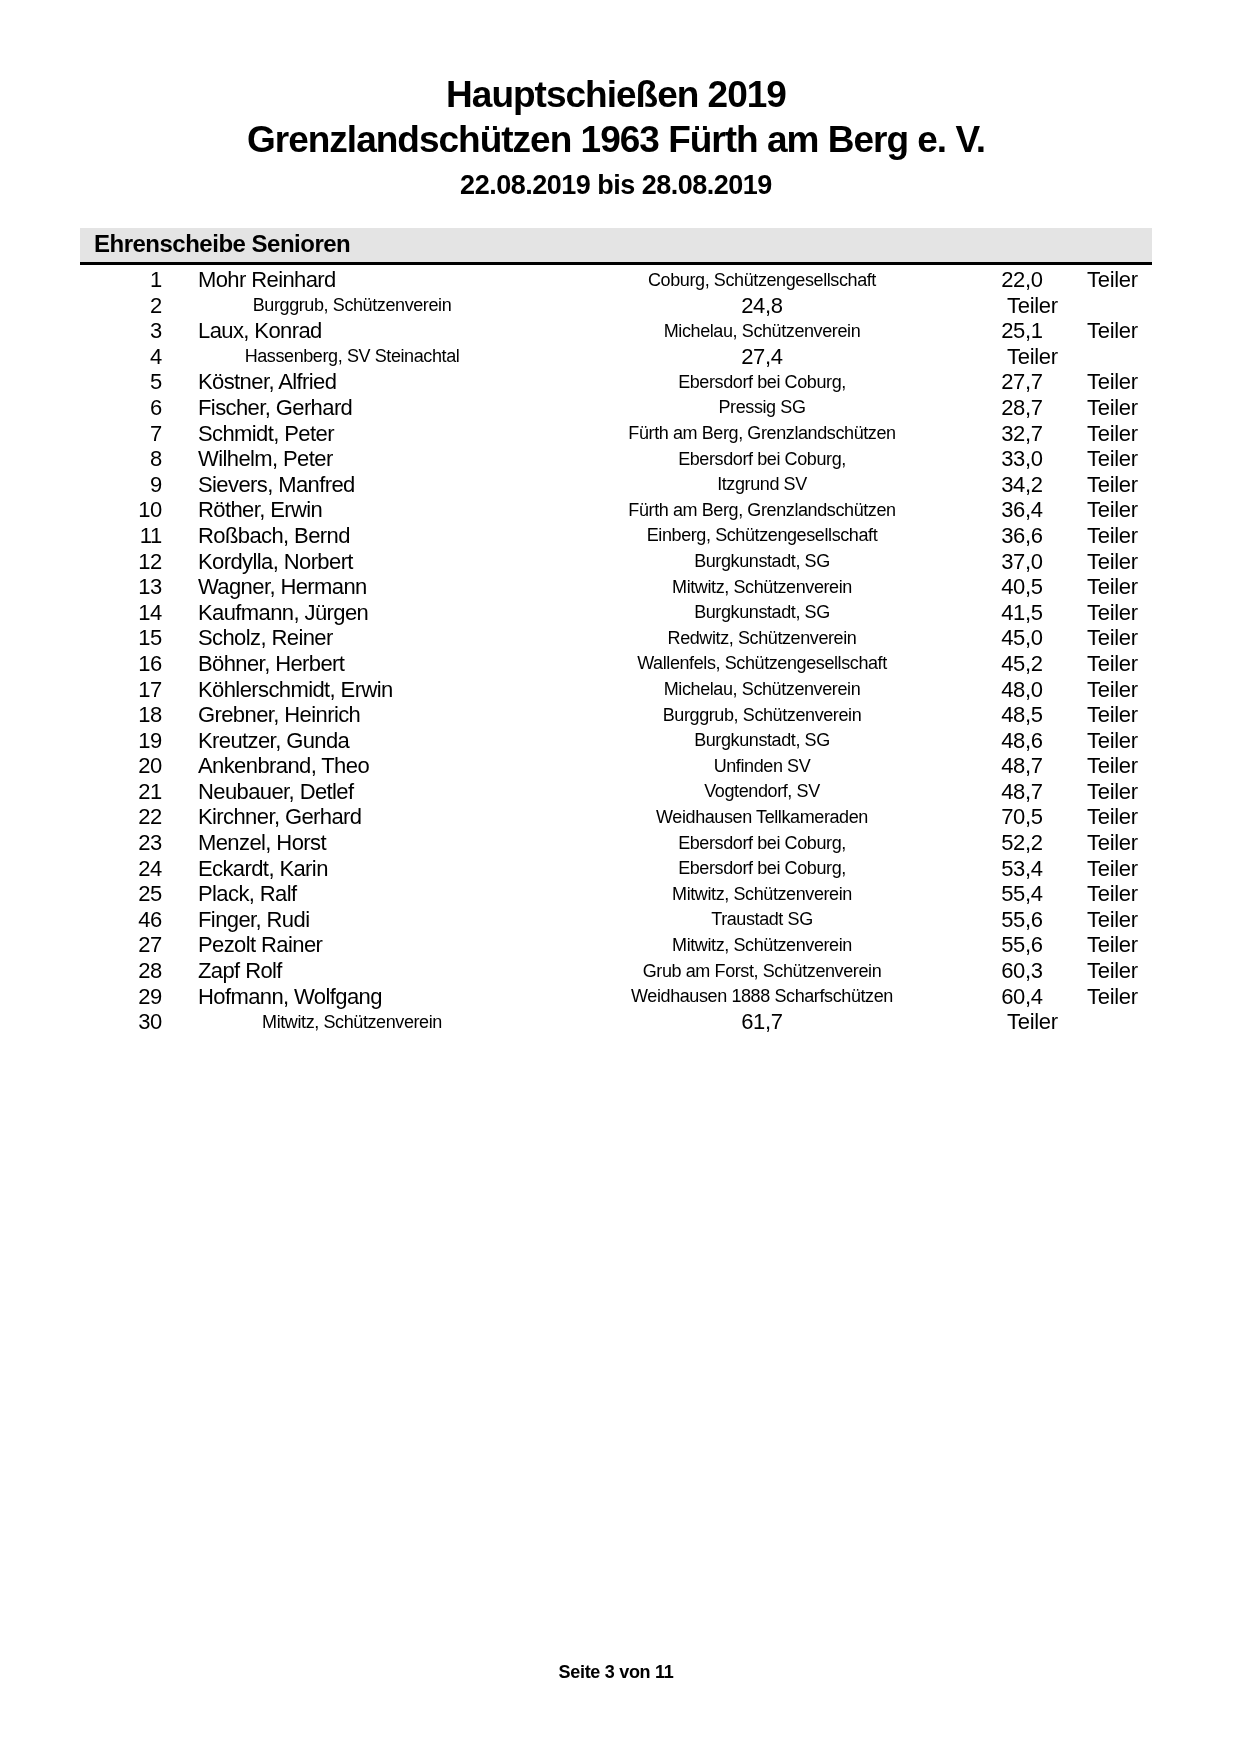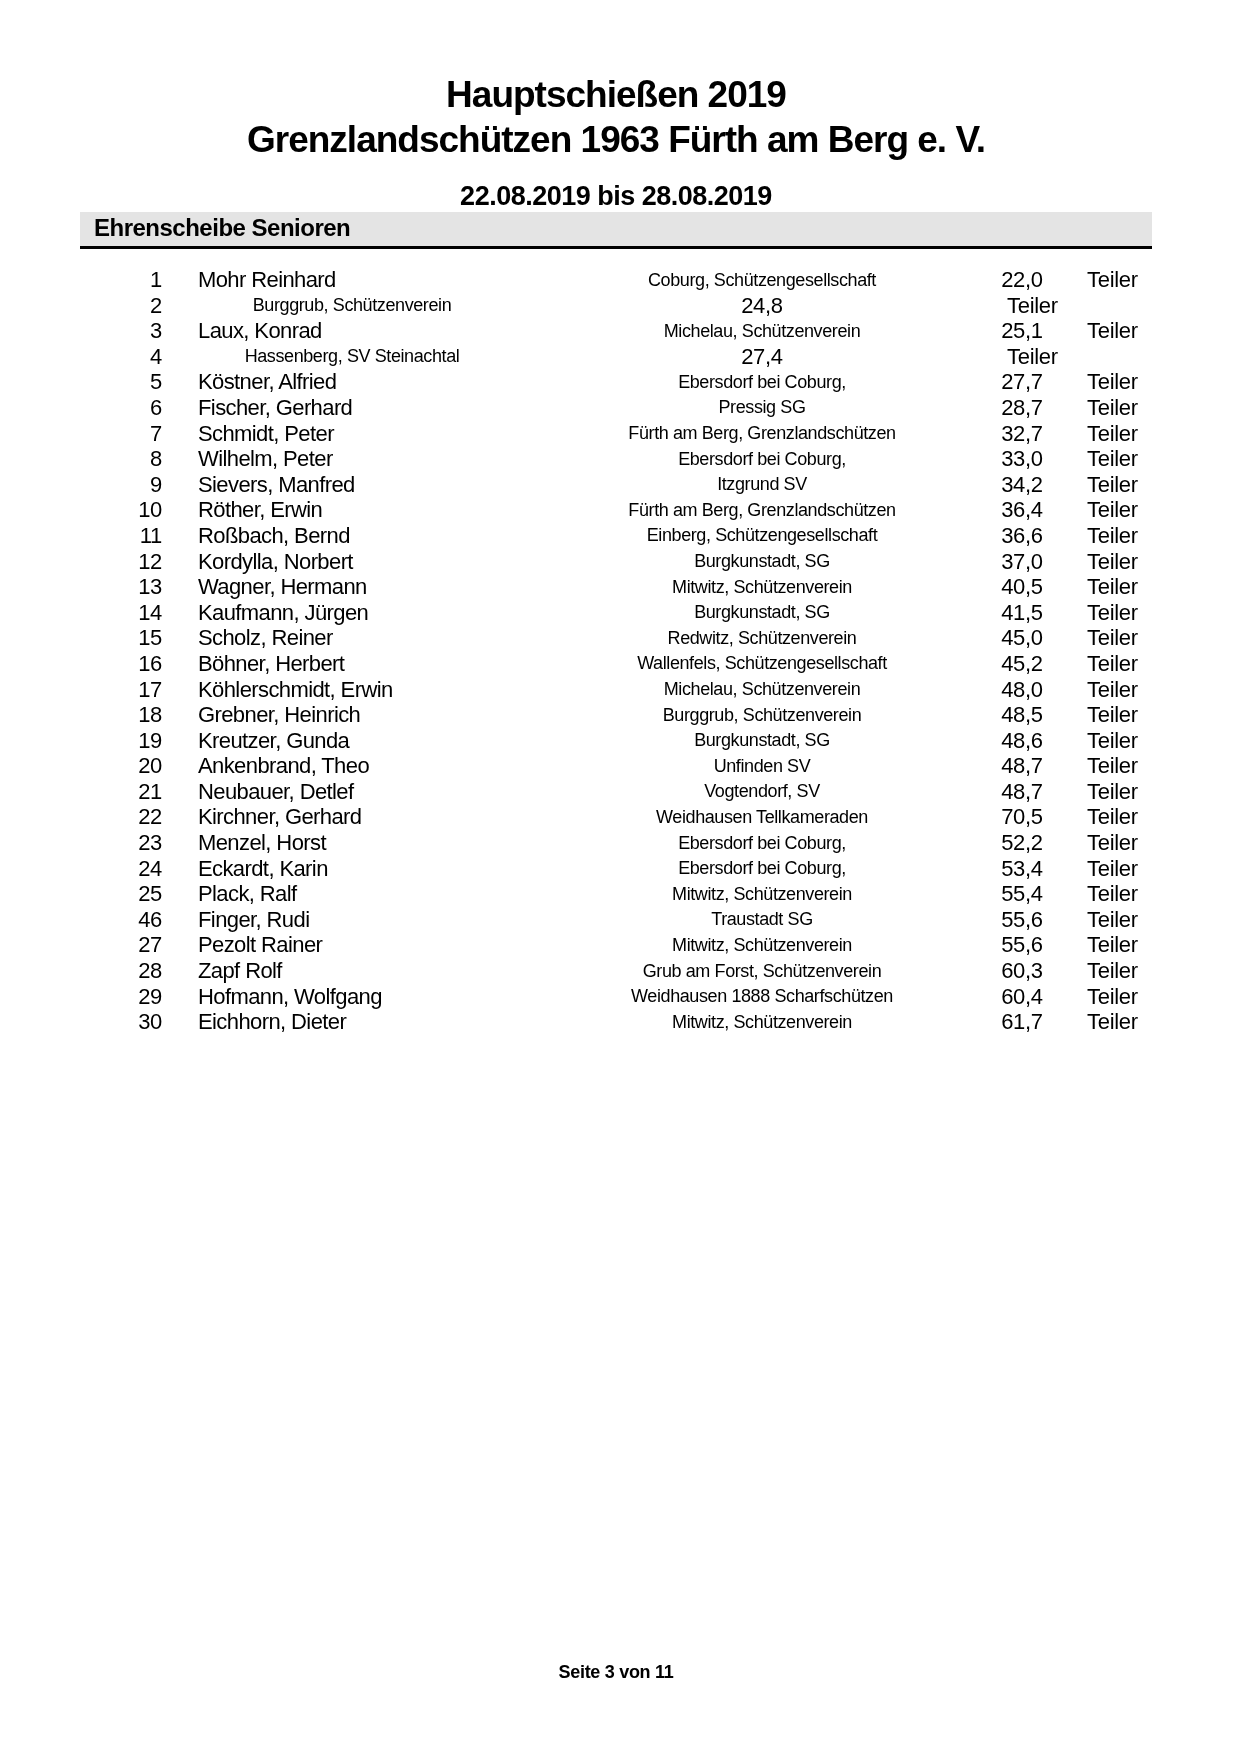--- a/index.html
+++ b/index.html
@@ -32,27 +32,27 @@
     font-size: 37px;
     font-weight: bold;
     line-height: 45px;
     letter-spacing: -1px;
     white-space: nowrap;
   }
   .doc-date {
     font-size: 27px;
     font-weight: bold;
     line-height: 40px;
-    margin-top: 14px;
+    margin-top: 3px;
     letter-spacing: -0.5px;
   }
   
   .section-band {
     position: absolute;
-    top: 212px;
+    top: 228px;
     left: 80px;
     width: 1072px;
     height: 37px;
     background: #e4e4e4;
     border-bottom: 3px solid #000000;
     display: flex;
     align-items: center;
     padding-left: 14px;
     padding-bottom: 2px;
   }
@@ -333,21 +333,20 @@
     <div class="row">
       <div class="cell rank">29</div>
       <div class="cell name">Hofmann, Wolfgang</div>
       <div class="cell club">Weidhausen 1888 Scharfschützen</div>
       <div class="cell score">60,4</div>
       <div class="cell unit">Teiler</div>
     </div>
 
     <div class="row">
       <div class="cell rank">30</div>
-      <div class="cell name">Eichhorn, Dieter</div>
       <div class="cell club">Mitwitz, Schützenverein</div>
       <div class="cell score">61,7</div>
       <div class="cell unit">Teiler</div>
     </div>
   </div>
 
   <div class="doc-footer">Seite 3 von 11</div>
 
 </div>
 

